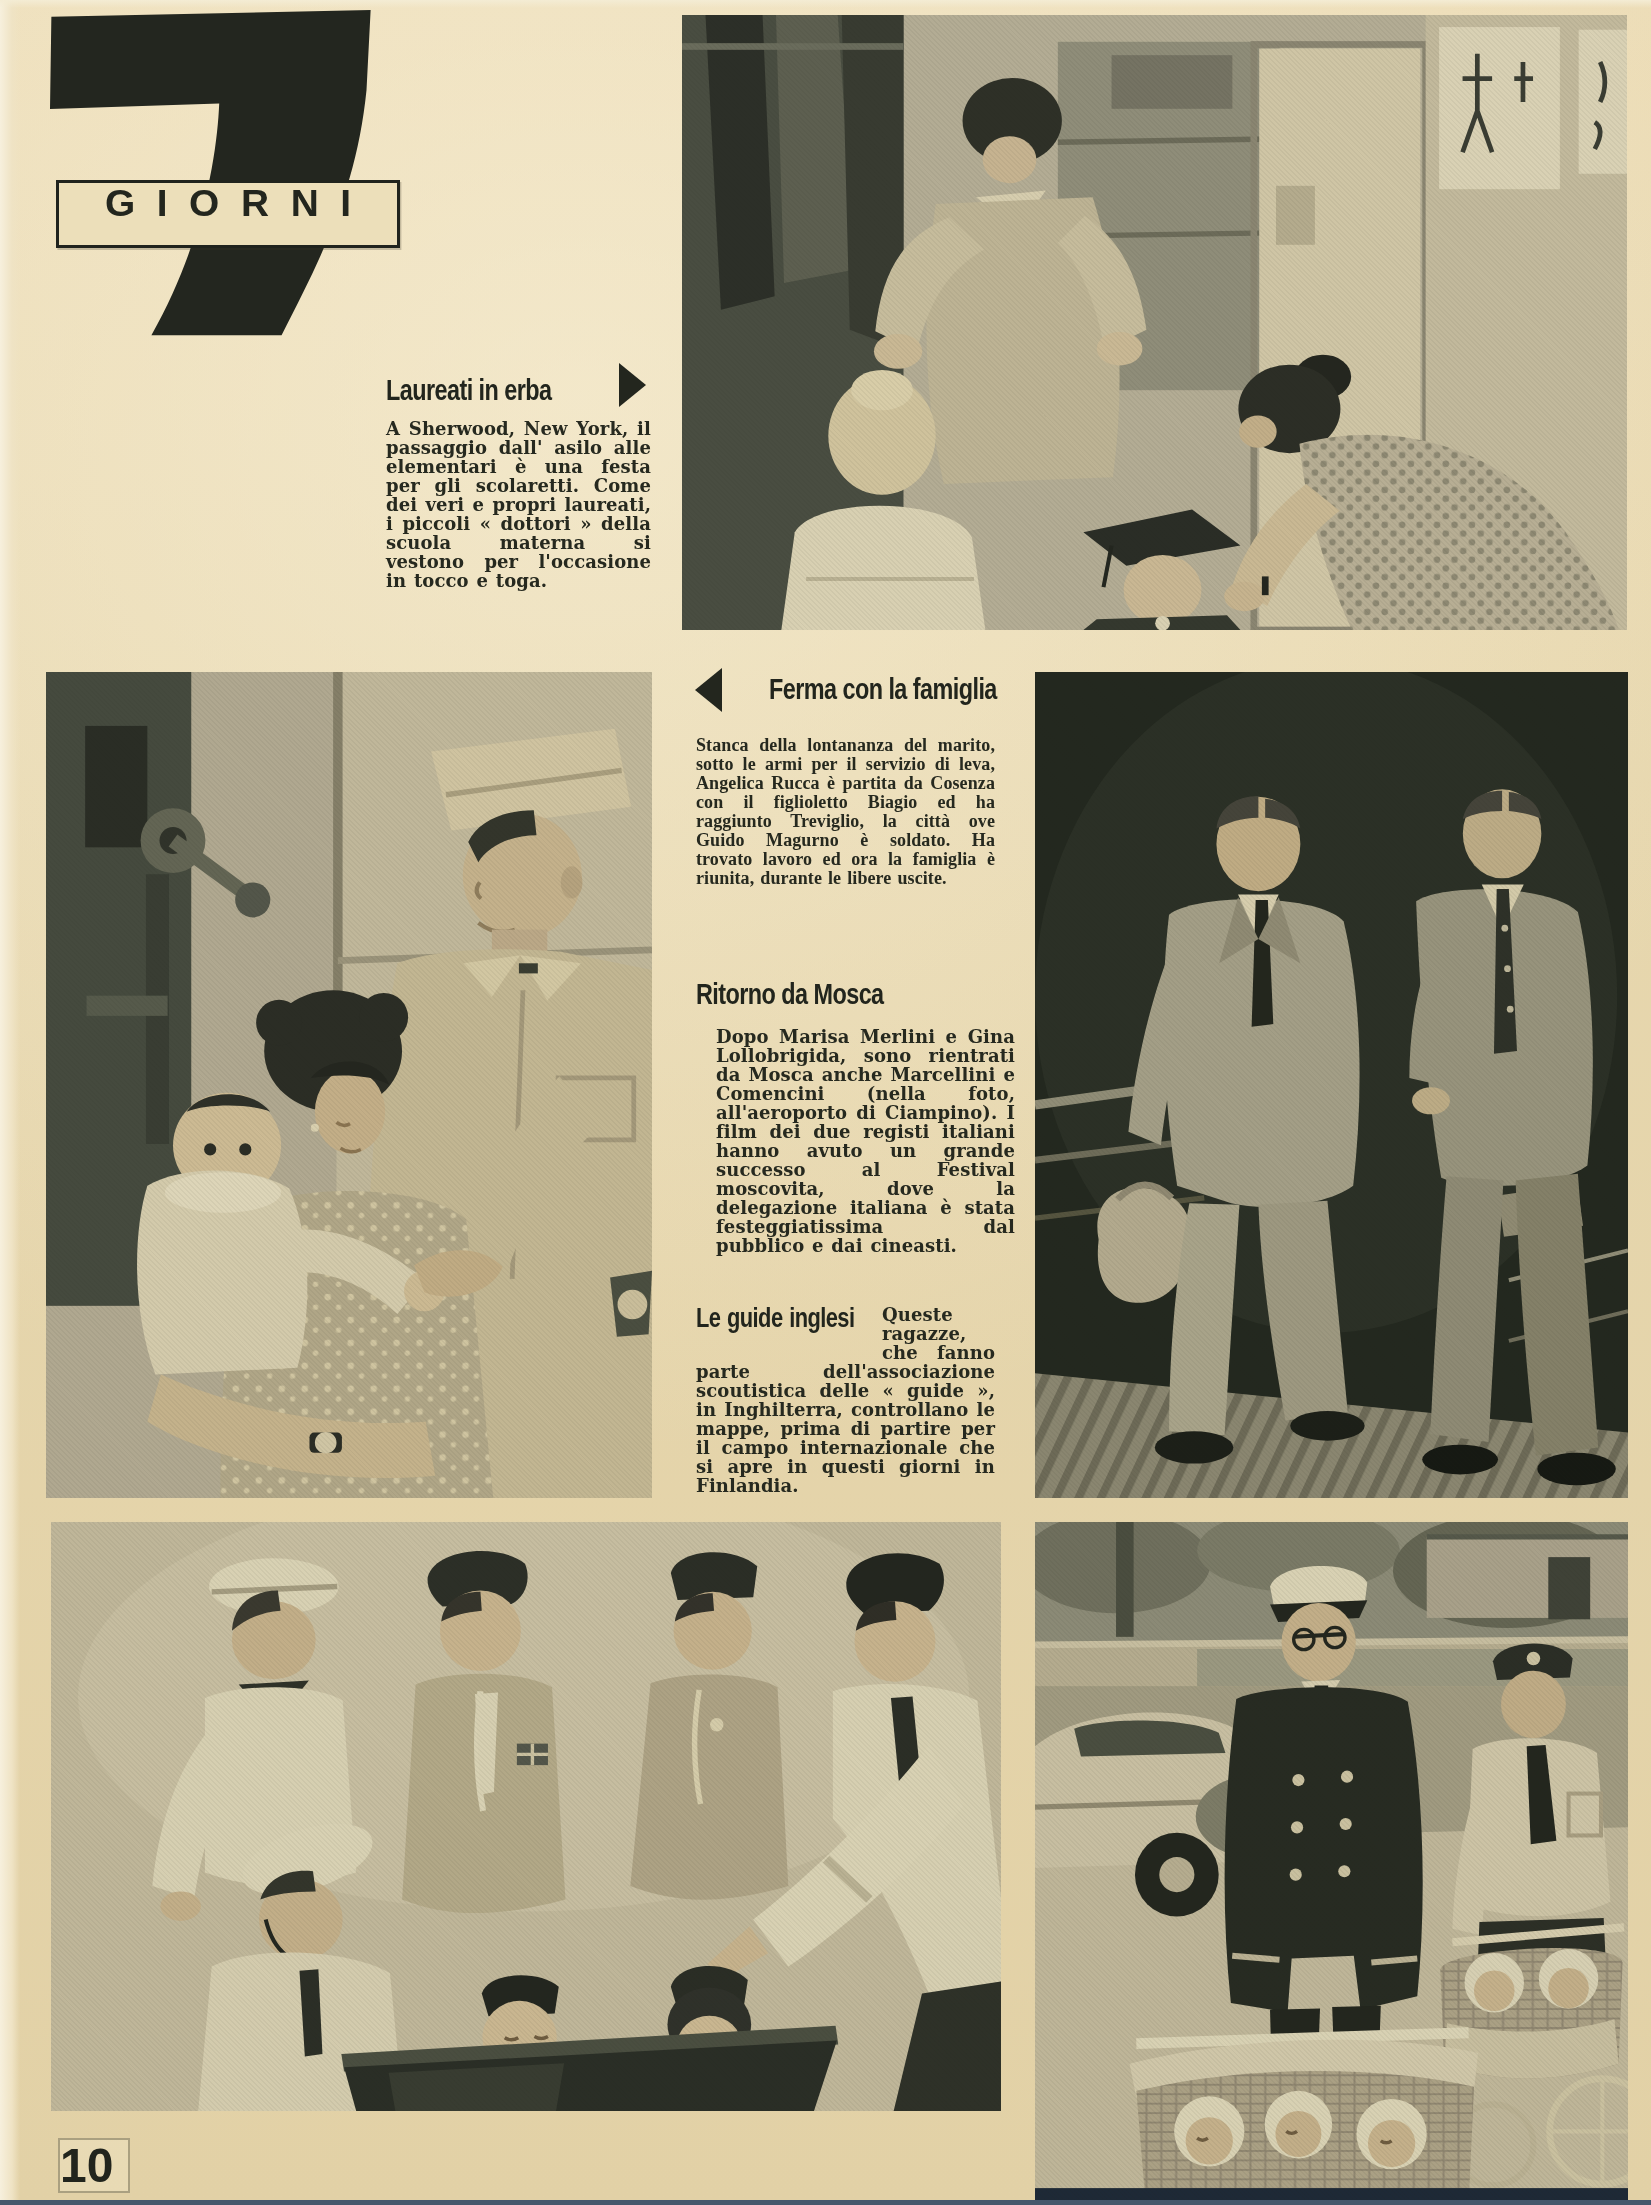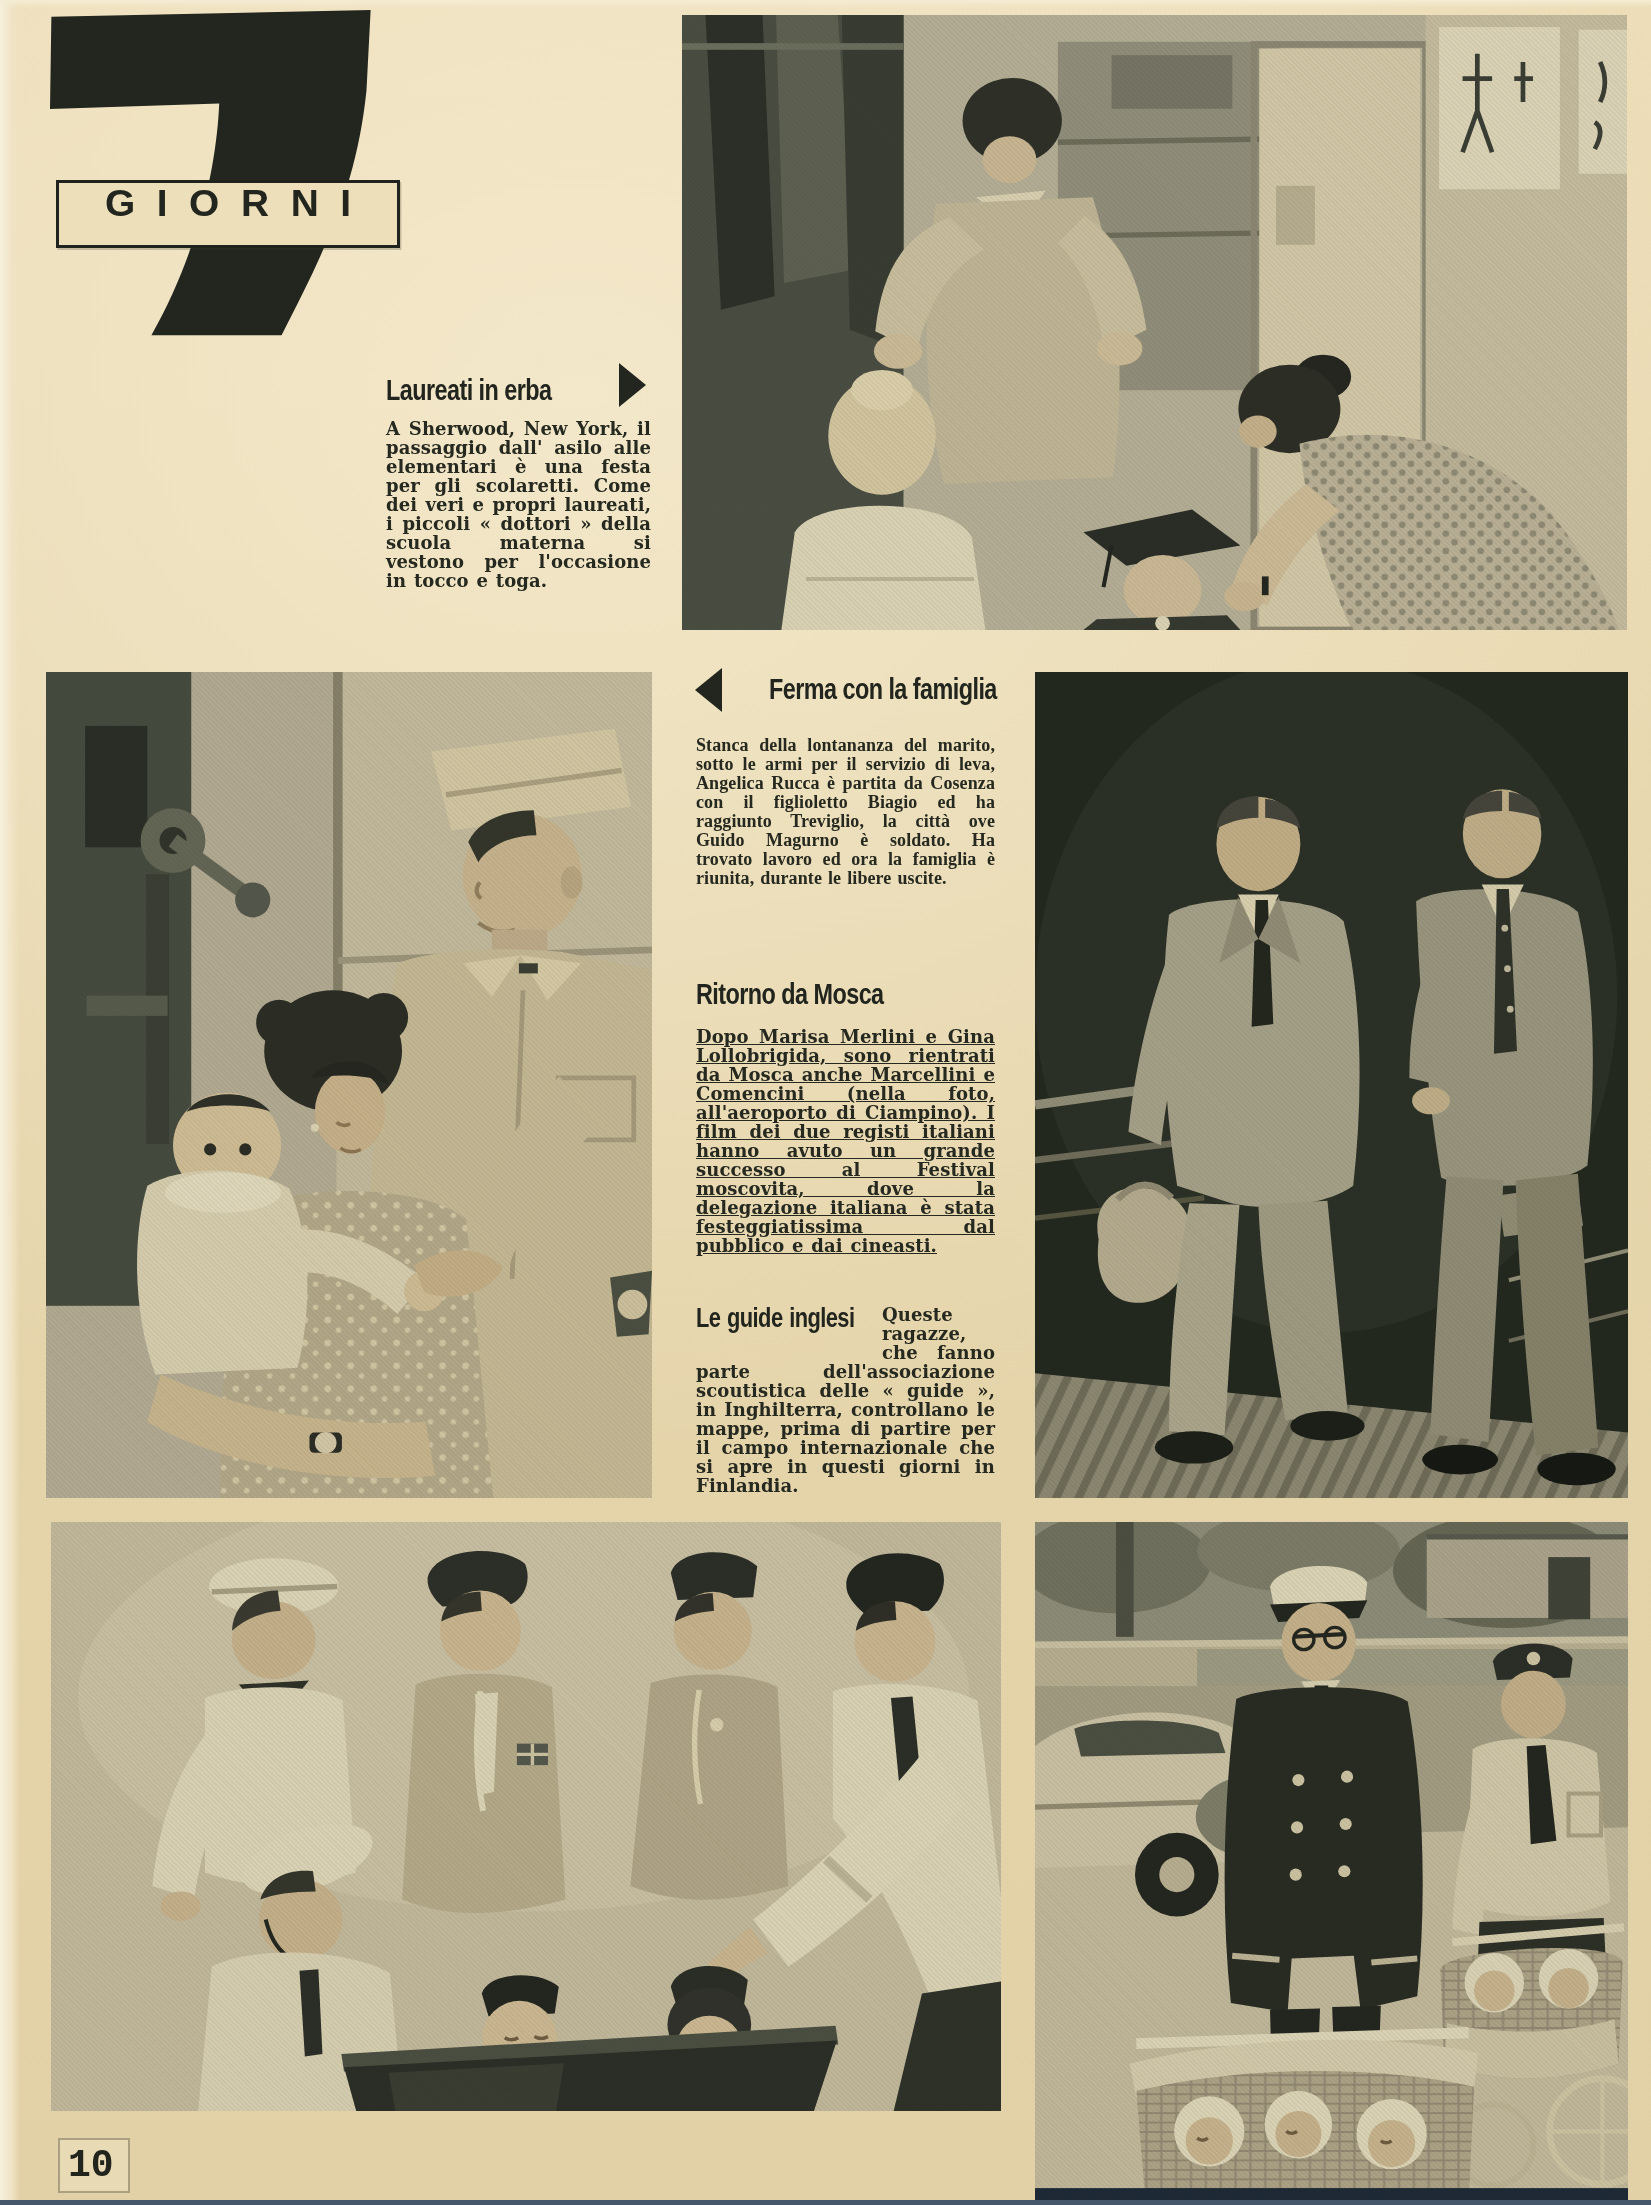--- a/index.html
+++ b/index.html
@@ -55,21 +55,21 @@
     font-size:18px;line-height:19px;text-align:justify;letter-spacing:0.1px;word-spacing:1.4px;z-index:3;}
   .run-head{float:left;width:186px;height:42px;padding-top:3.4px;}
   .run-head .hv{display:inline-block;font-family:"Liberation Sans",sans-serif;font-weight:700;
     font-size:28px;letter-spacing:-0.7px;white-space:nowrap;transform:scaleX(0.78);transform-origin:left top;color:#22251d;}
 
   .page-num{
     position:absolute;left:58px;top:2138px;width:68px;height:51px;z-index:5;
     border:2px solid rgba(95,88,64,0.45);background:rgba(242,233,203,0.4);
     display:flex;align-items:center;
   }
-  .page-num .n{font-family:Liberation Mono, monospace;font-weight:700;font-size:38px;color:#22251d;padding-left:8px;}
+  .page-num .n{font-family:Liberation Sans, sans-serif;font-weight:700;font-size:48px;color:#22251d;padding-left:0;}
 </style>
 </head>
 <body>
 
 <div class="page">
 
   <div class="edge-left"></div>
   <div class="edge-top"></div>
 
   <svg class="numeral7" viewBox="0 0 470 490" preserveAspectRatio="none" role="img" aria-label="7">
@@ -406,21 +406,21 @@
 
   <div class="tri tri-left" style="left:695px;top:668px;"></div>
   <div class="heading" style="left:769px;top:672px;">
     <span class="hv">Ferma con la famiglia</span>
   </div>
   <div class="para" style="left:696px;top:736px;width:299px;font-family:Liberation Serif, serif;">Stanca della lontananza del marito, sotto le armi per il servizio di leva, Angelica Rucca è partita da Cosenza con il figlioletto Biagio ed ha raggiunto Treviglio, la città ove Guido Magurno è soldato. Ha trovato lavoro ed ora la famiglia è riunita, durante le libere uscite.</div>
 
   <div class="heading" style="left:696px;top:977px;">
     <span class="hv">Ritorno da Mosca</span>
   </div>
-  <div class="para" style="left:696px;top:1027px;width:299px;text-decoration:underline;">Dopo Marisa Merlini e Gina Lollobrigida, sono rientrati da Mosca anche Marcellini e Comencini (nella foto, all'aeroporto di Ciampino). I film dei due registi italiani hanno avuto un grande successo al Festival moscovita, dove la delegazione italiana è stata festeggiatissima dal pubblico e dai cineasti.</div>
+  <div class="para" style="left:716px;top:1027px;width:299px;">Dopo Marisa Merlini e Gina Lollobrigida, sono rientrati da Mosca anche Marcellini e Comencini (nella foto, all'aeroporto di Ciampino). I film dei due registi italiani hanno avuto un grande successo al Festival moscovita, dove la delegazione italiana è stata festeggiatissima dal pubblico e dai cineasti.</div>
 
   <div class="para" style="left:696px;top:1305px;width:299px;">
     <span class="run-head">
       <span class="hv">Le guide inglesi</span>
     </span>
     <span>Queste ragazze, che fanno parte dell'associazione scoutistica delle « guide », in Inghilterra, controllano le mappe, prima di partire per il campo internazionale che si apre in questi giorni in Finlandia.</span>
   </div>
 
   <div class="page-num">
     <span class="n">10</span>

